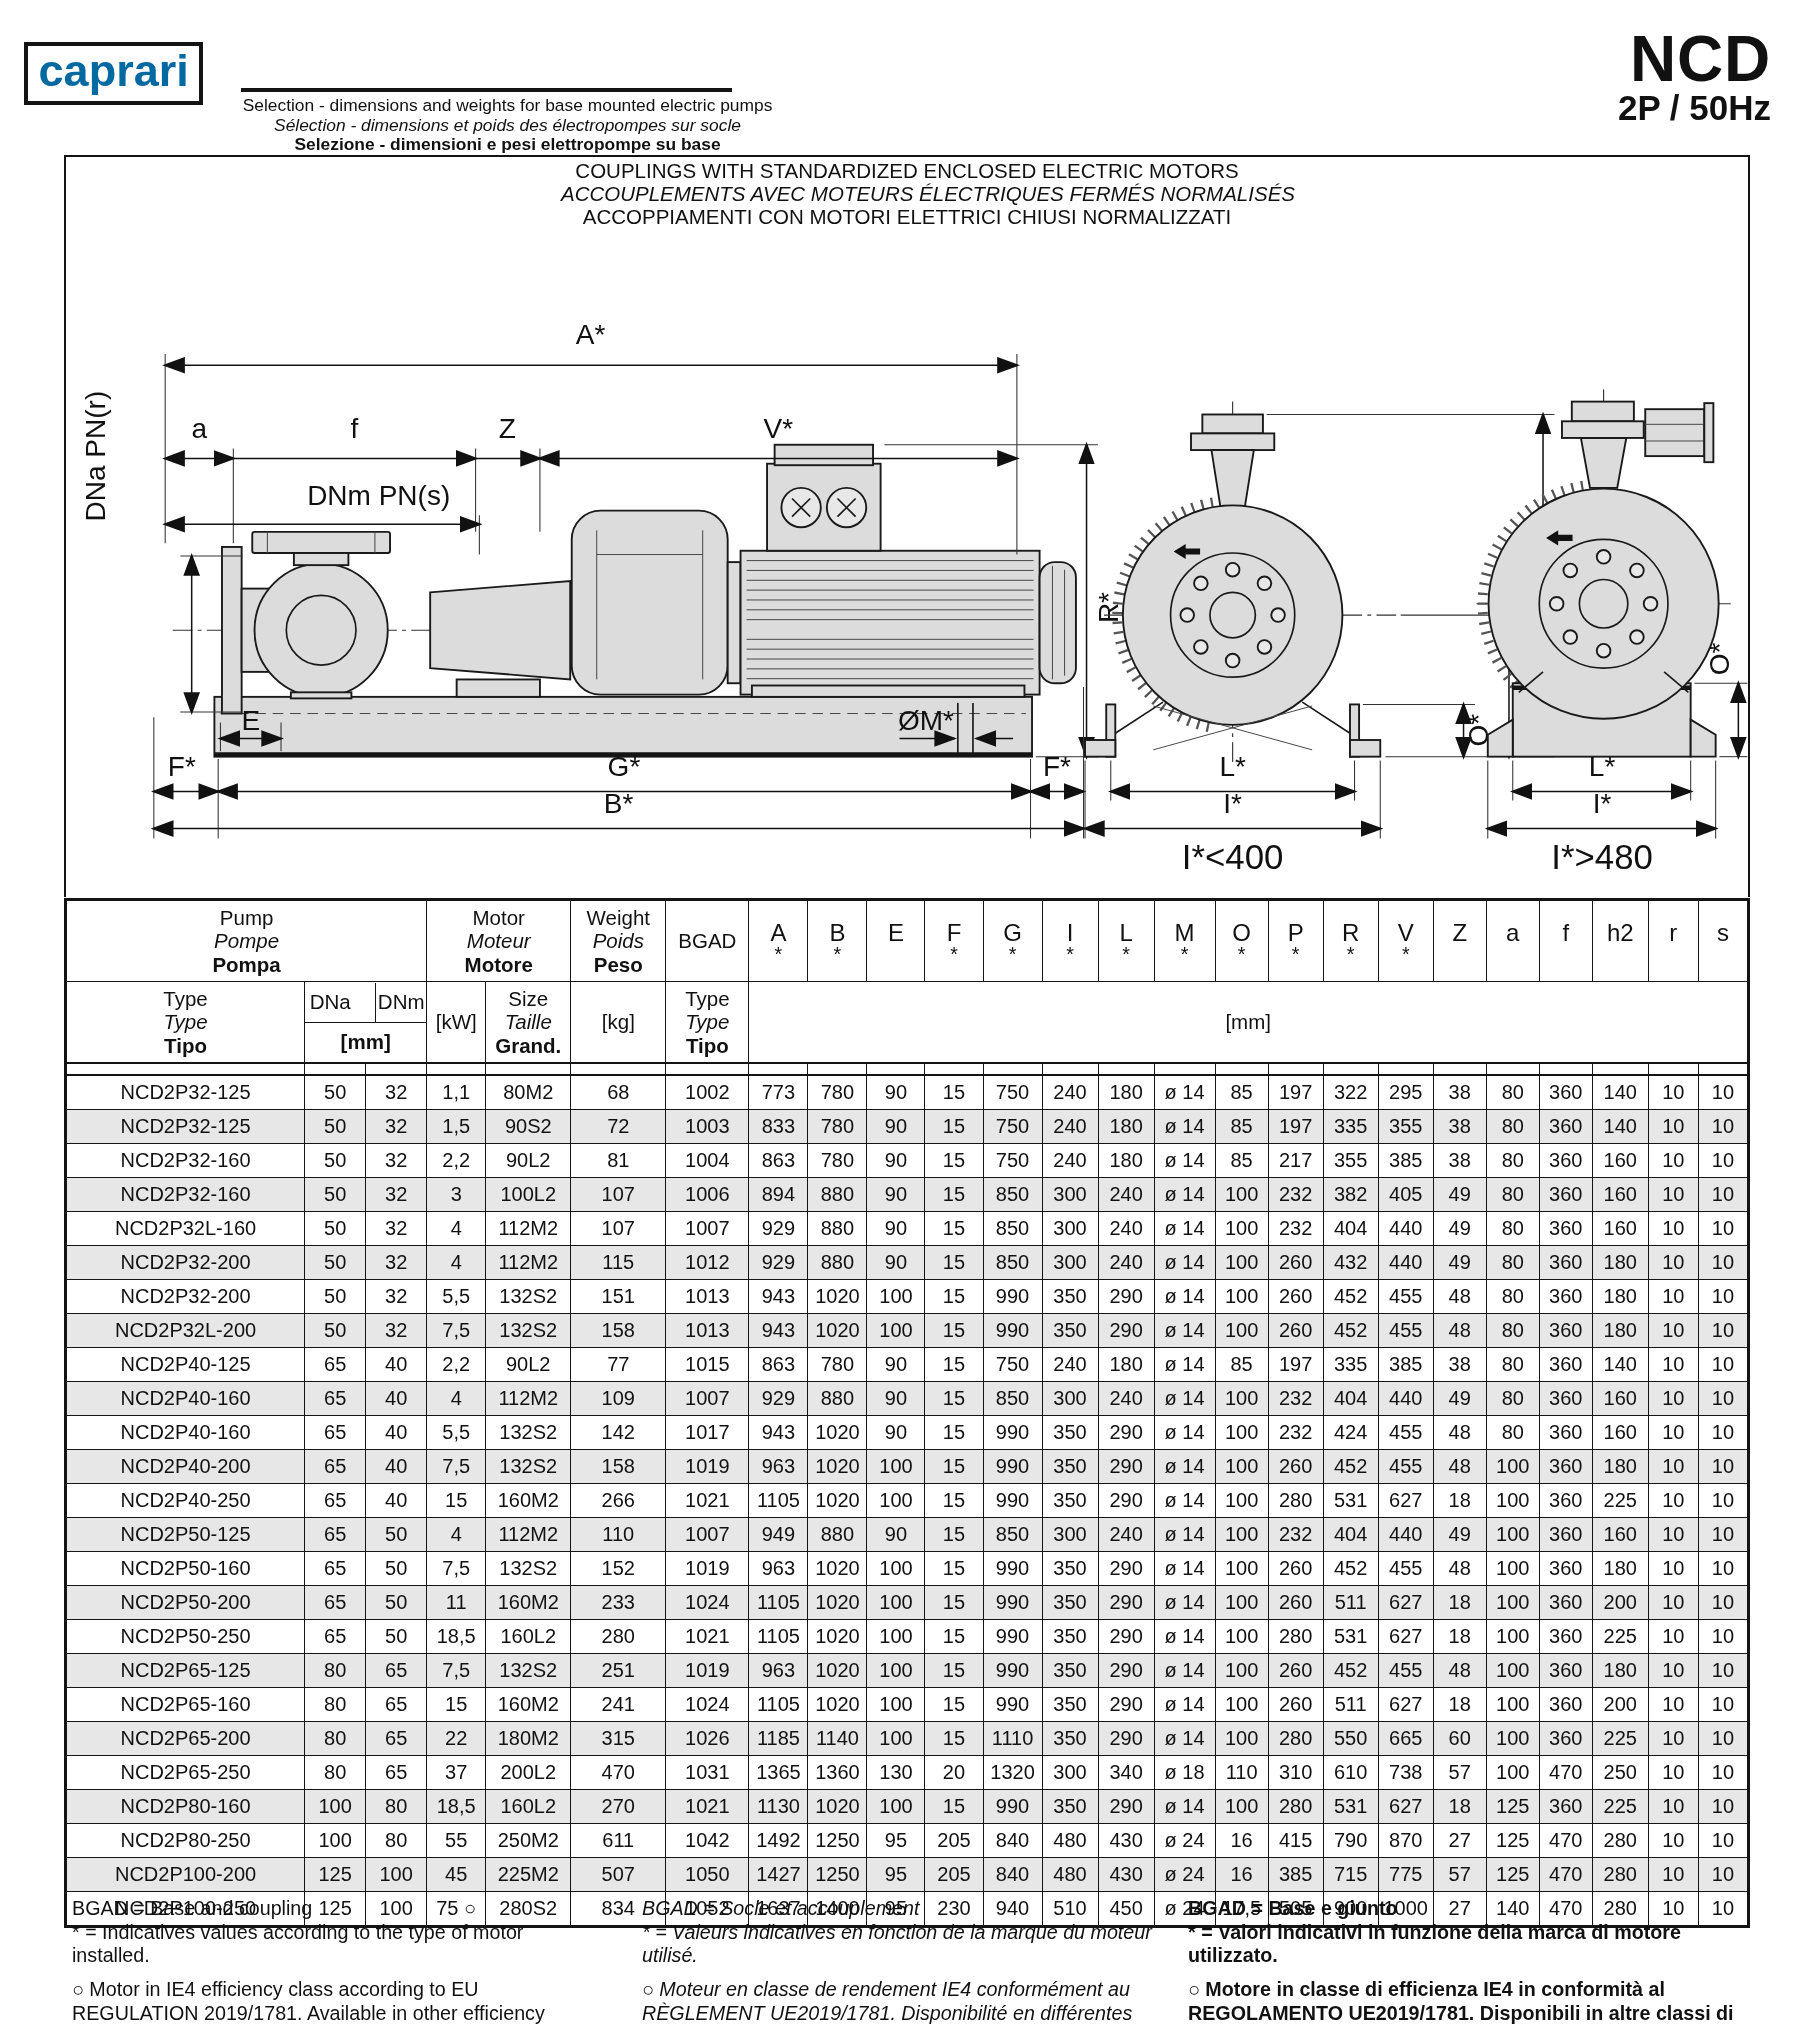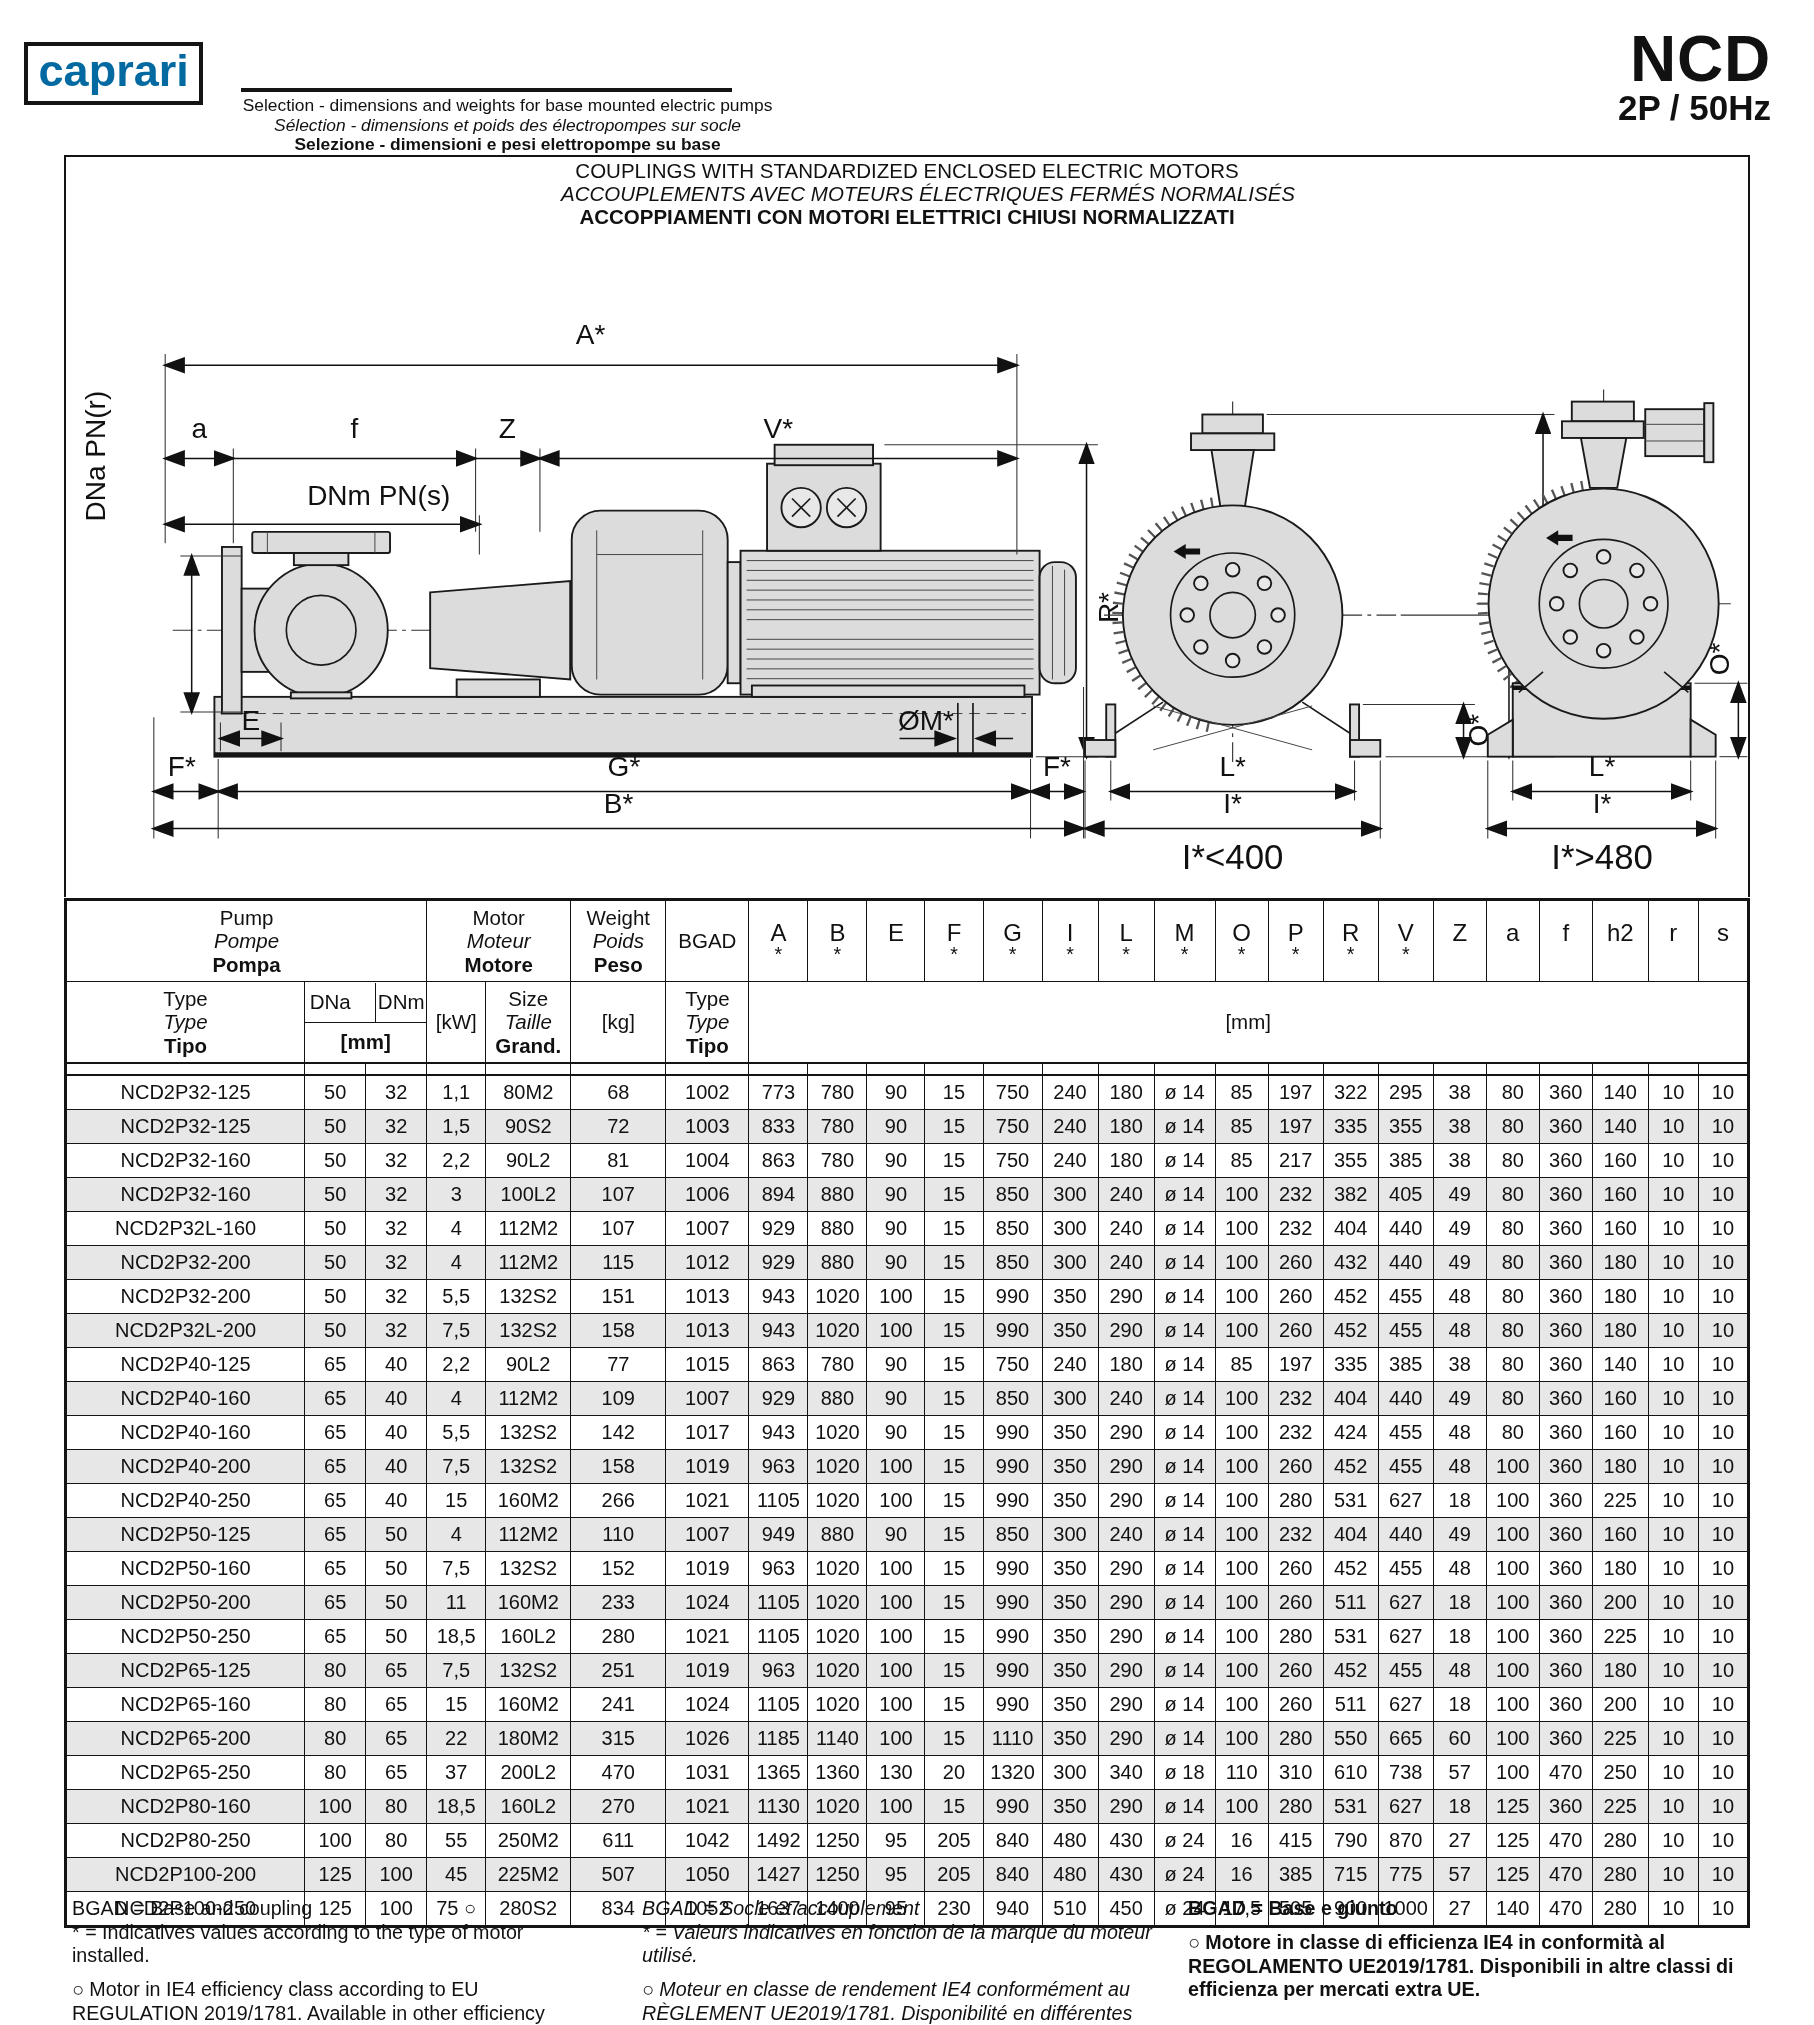--- a/index.html
+++ b/index.html
@@ -17,21 +17,21 @@
   .subtitles .bd{font-weight:bold;}
   .brand{position:absolute;right:44px;top:30px;text-align:right;}
   .brand .ncd{font-size:64px;font-weight:bold;line-height:59px;letter-spacing:0.8px;}
   .brand .hz{font-size:35px;font-weight:bold;line-height:38px;}
 
   
   .draw-box{position:absolute;left:64px;top:155px;width:1686px;height:742px;
             border:2.3px solid #141414;border-bottom:none;box-sizing:border-box;}
   .draw-titles{padding-top:2px;text-align:center;font-size:20.5px;line-height:23px;}
   .draw-titles .it{font-style:italic;margin-left:42px;}
-  .draw-titles .bd{font-weight:bold;}
+  .draw-titles .bd{font-weight:normal;}
   .draw-svg{position:absolute;left:0;top:72px;}
 
   svg .ol{fill:#dcdcdc;stroke:#1a1a1a;stroke-width:2.5;}
   svg .ol2{fill:#e8e8e8;stroke:#1a1a1a;stroke-width:2.5;}
   svg .ln{fill:none;stroke:#1a1a1a;stroke-width:2.2;}
   svg .rb{stroke:#444;stroke-width:1.3;fill:none;}
   svg .dim{stroke:#111;stroke-width:2;fill:none;}
   svg .ext{stroke:#333;stroke-width:1.4;fill:none;}
   svg .cl{stroke:#333;stroke-width:1.5;fill:none;stroke-dasharray:26 7 5 7;}
   svg text{font-family:"Liberation Sans",sans-serif;fill:#111;}
@@ -1170,17 +1170,18 @@
     <div>* = Indicatives values according to the type of motor installed.</div>
     <div class="note">○ Motor in IE4 efficiency class according to EU REGULATION 2019/1781. Available in other efficiency classes for non-EU markets.</div>
   </div>
   <div class="foot foot-fr">
     <div>BGAD = Socle et accouplement</div>
     <div>* = Valeurs indicatives en fonction de la marque du moteur utilisé.</div>
     <div class="note">○ Moteur en classe de rendement IE4 conformément au RÈGLEMENT UE2019/1781. Disponibilité en différentes classes de rendement pour les marchés hors UE.</div>
   </div>
   <div class="foot foot-it">
     <div>BGAD = Base e giunto</div>
+    <div>* = Valori indicativi in funzione della marca di motore utilizzato.</div>
     <div class="note">○ Motore in classe di efficienza IE4 in conformità al REGOLAMENTO UE2019/1781. Disponibili in altre classi di efficienza per mercati extra UE.</div>
   </div>
 
 </div>
 
 
 </body></html>

